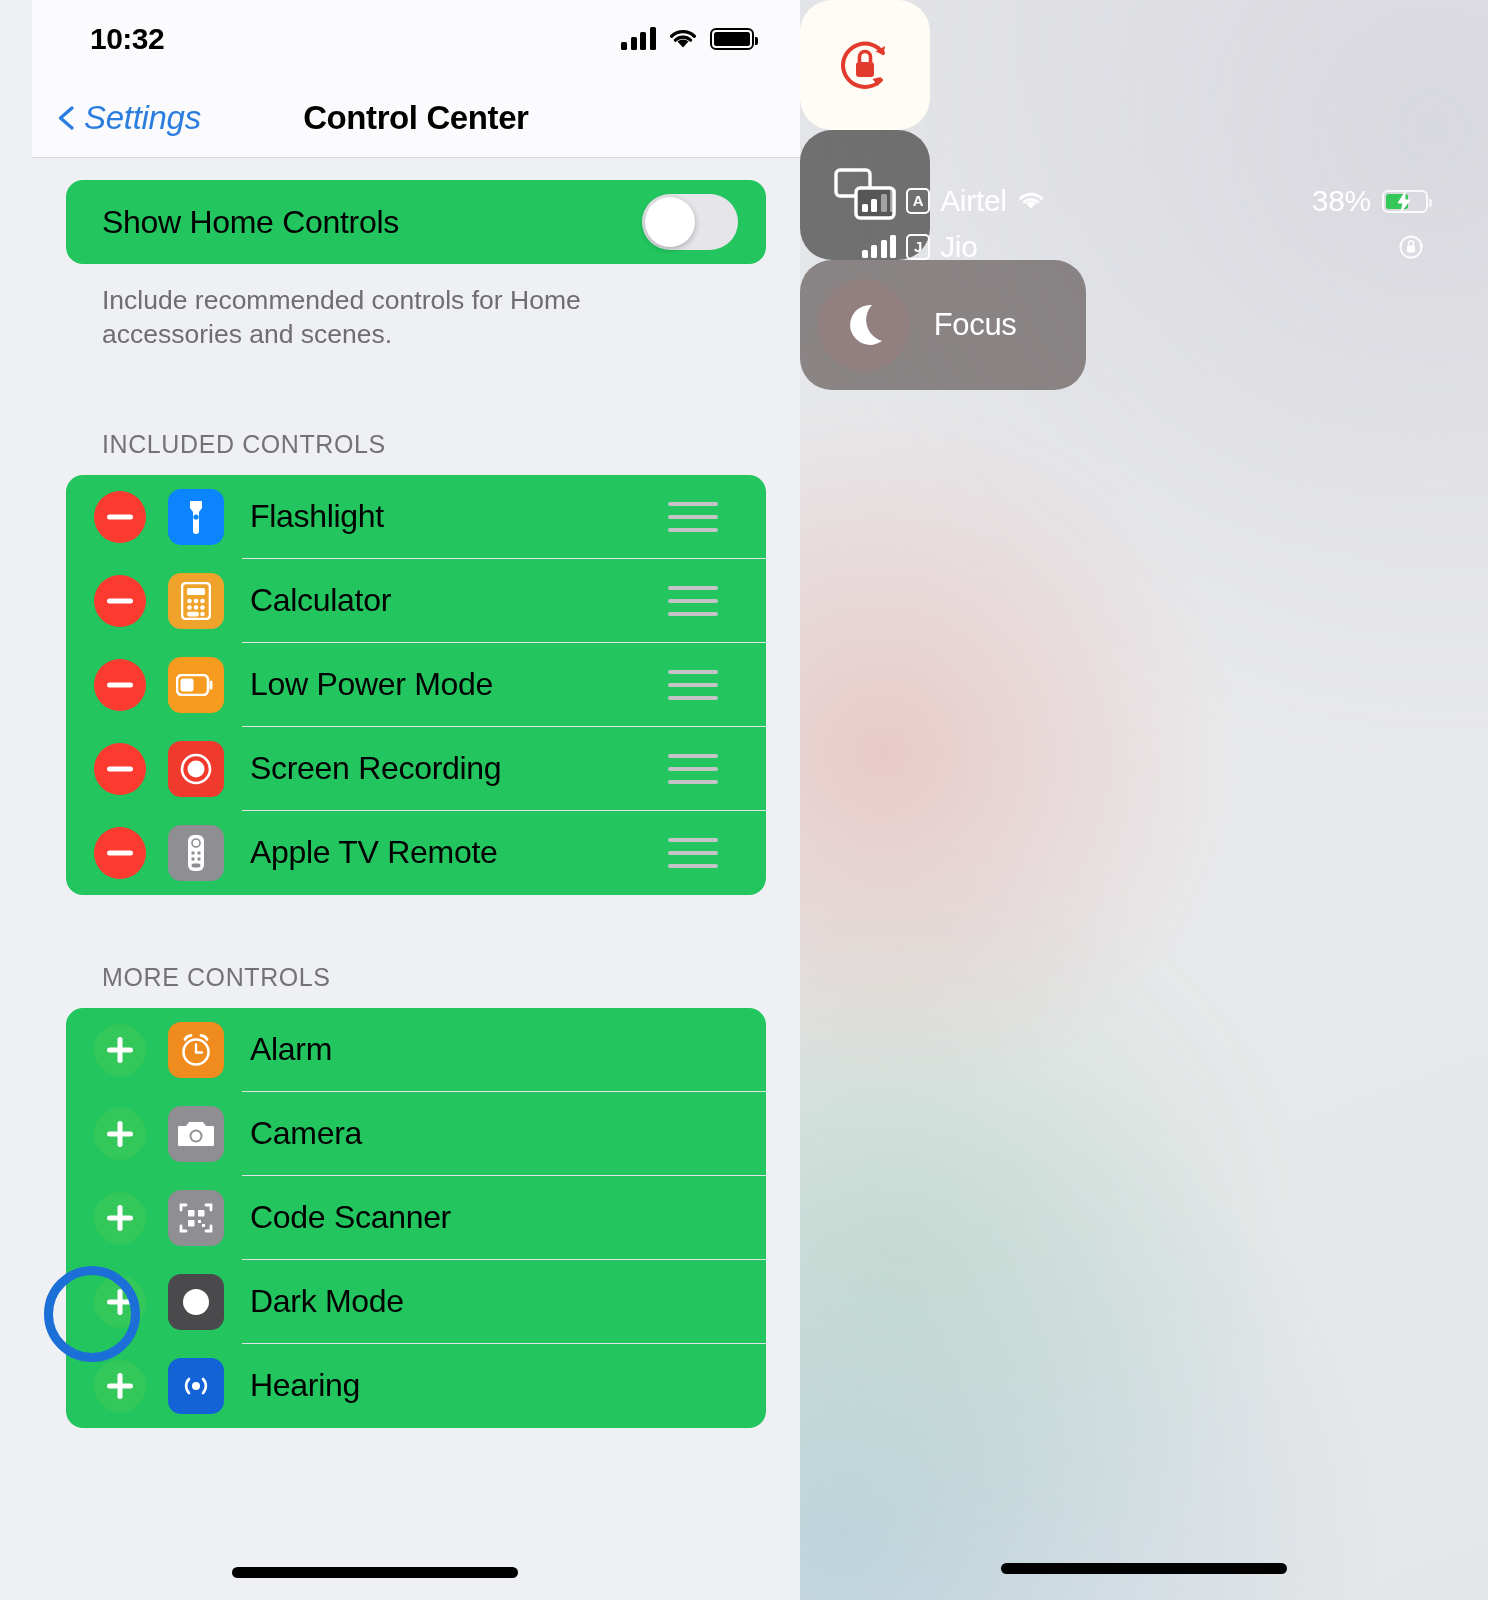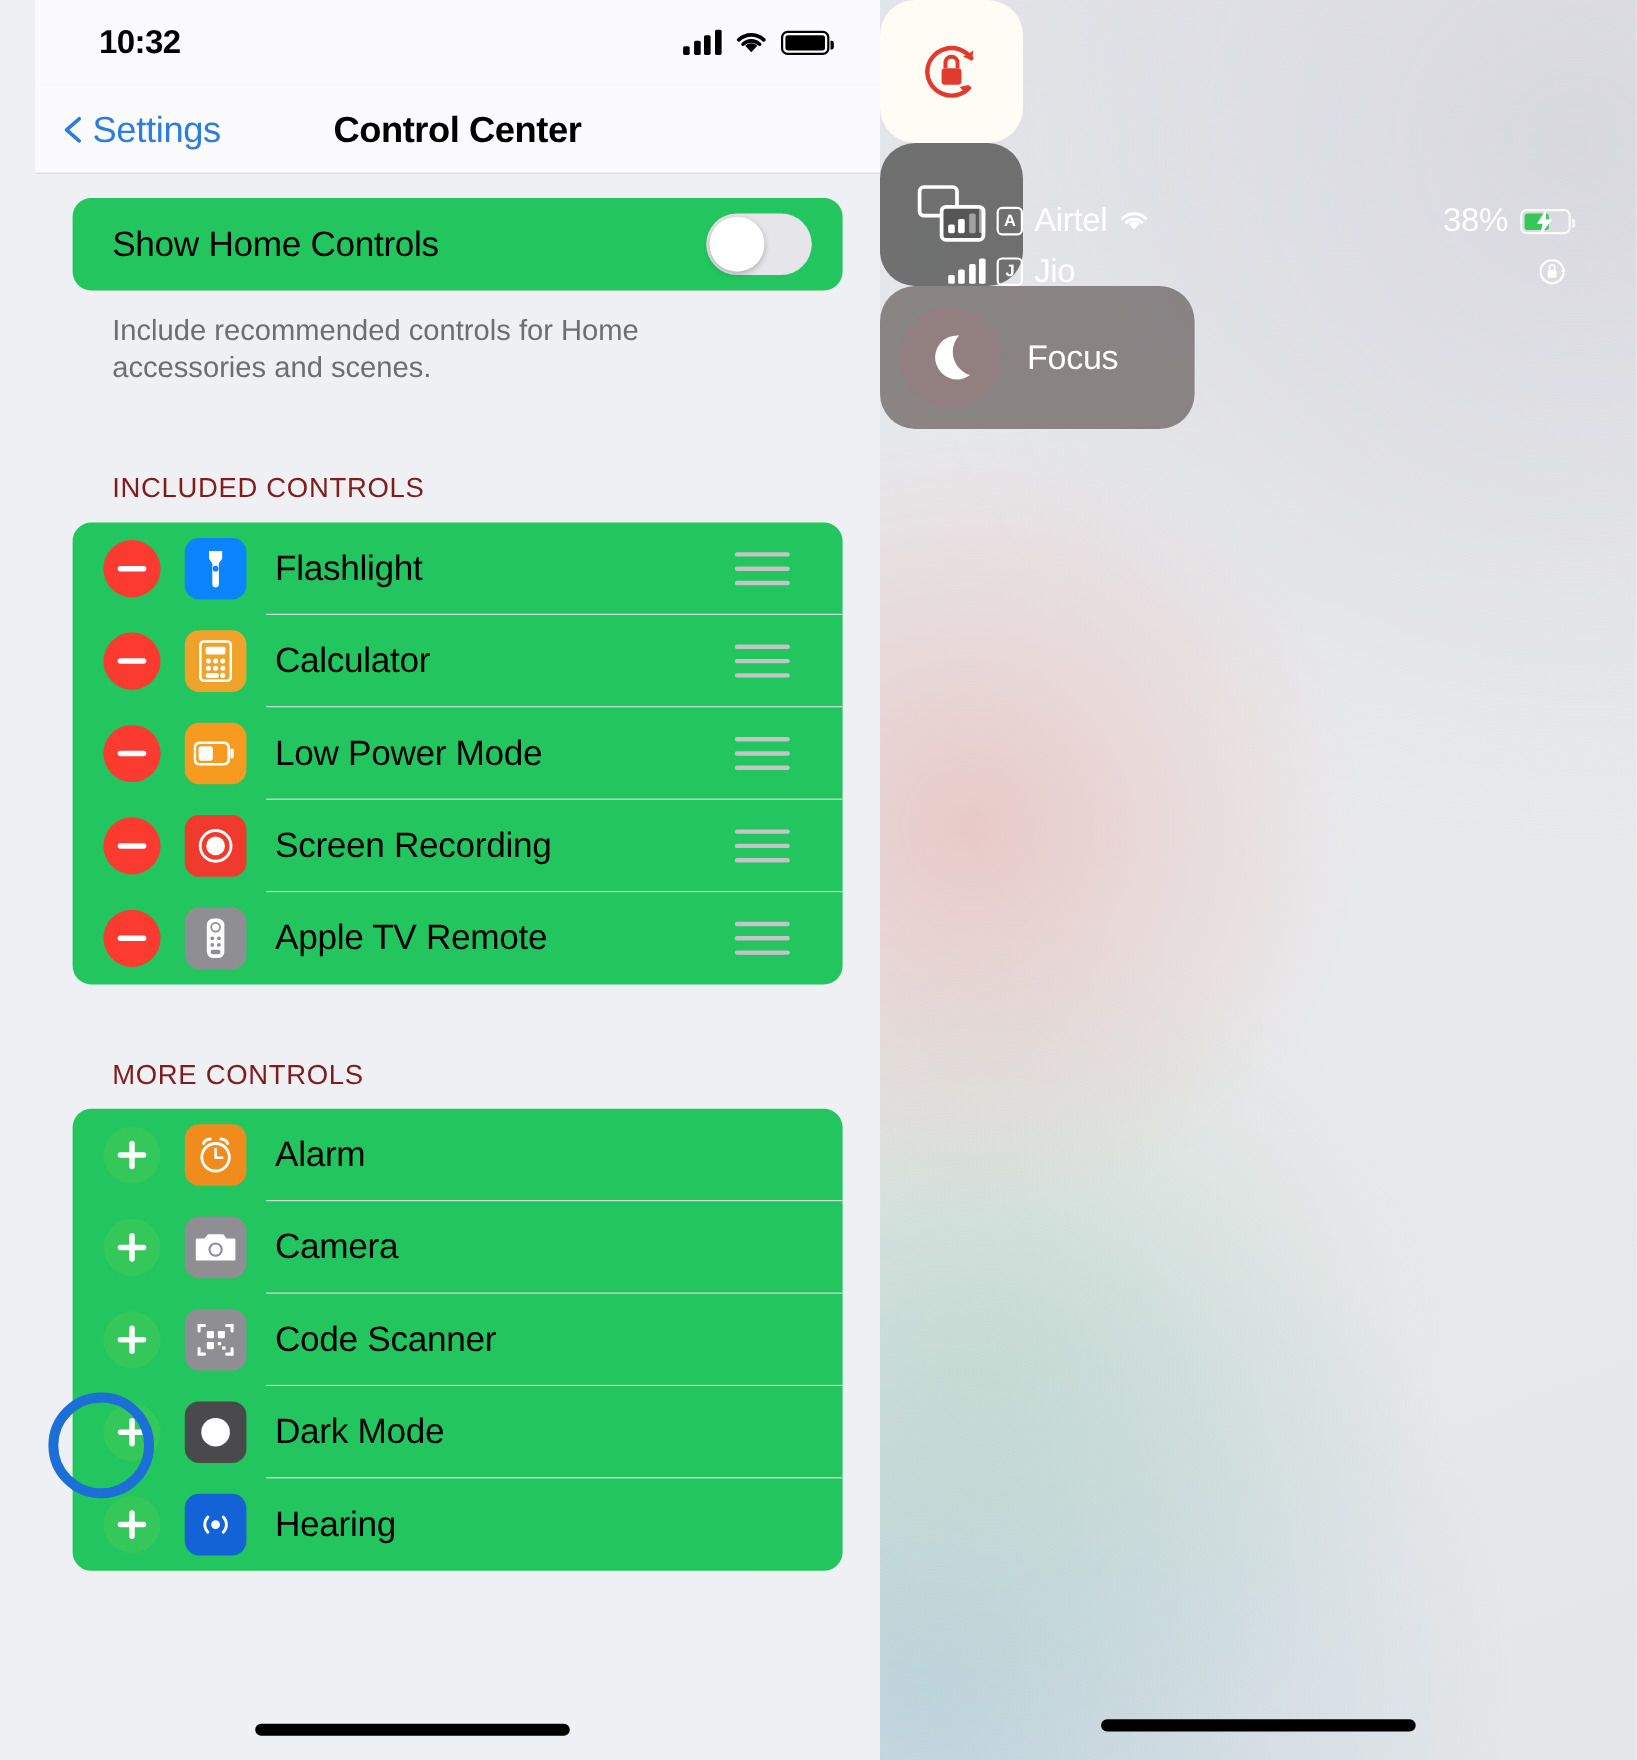--- a/index.html
+++ b/index.html
@@ -42,21 +42,21 @@
     content:""; position:absolute; right:-6px; top:7px; width:3px; height:8px;
     background:#000; border-radius:0 2px 2px 0;
   }
   .batt-fill { width: 100%; height: 100%; background: #000; border-radius: 2.5px; }
 
   .nav-bar {
     height: 80px; background: #fbfbfd;
     display:flex; align-items:center; position: relative;
     border-bottom: 1px solid #d6d6da;
   }
-  .nav-back { display:flex; align-items:center; padding-left: 22px; cursor:pointer; }
+  .nav-back { display:flex; align-items:center; padding-left: 22px; cursor:pointer;font-style:italic; }
   .nav-chevron { width: 26px; height: 26px; margin-right: 4px; }
   .nav-back-label { font-size: 33px; color: #2b7de0; letter-spacing:-0.3px; }
   .nav-title {
     position:absolute; left:0; right:0; text-align:center;
     font-size: 33px; font-weight: bold; color:#000; letter-spacing:-0.4px;
     pointer-events:none;
   }
 
   .settings-scroll { position:relative; height: calc(1600px - 158px); overflow:hidden; }
 
@@ -74,21 +74,21 @@
   }
   .switch .knob {
     position:absolute; top:3px; left:3px; width:50px; height:50px; border-radius:50%;
     background:#fff; box-shadow: 0 2px 6px rgba(0,0,0,.25);
   }
   .footnote {
     margin: 20px 34px 0 70px; font-size: 26.5px; line-height: 1.28;
     color:#6d6d72; max-width: 560px;
   }
   .section-header {
-    margin: 78px 0 16px 70px; font-size: 25px; color:#7f1d1d;
+    margin: 78px 0 16px 70px; font-size: 25px; color:#737373;
     letter-spacing: 0.6px;
   }
   .mc-header { margin-top: 68px; }
 
   .list-row {
     display:flex; align-items:center; height: 84px; position:relative;
     padding-left: 28px;
   }
   .row-divider { position:absolute; left: 176px; right: 0; bottom:0; height:1px; background:#e2e2e5; }
 

